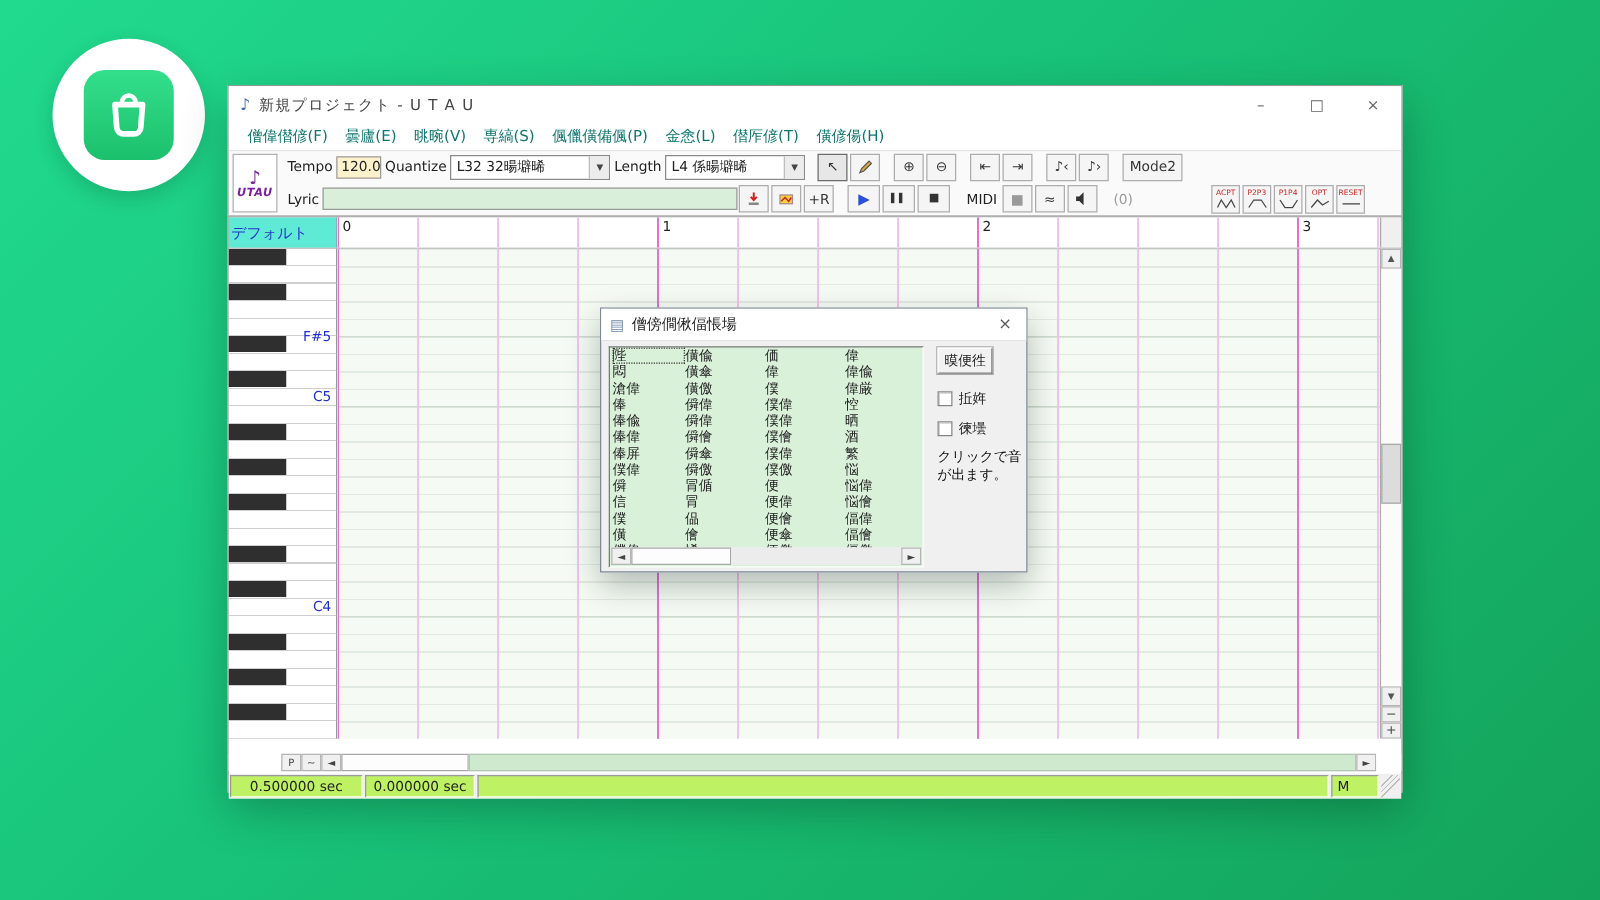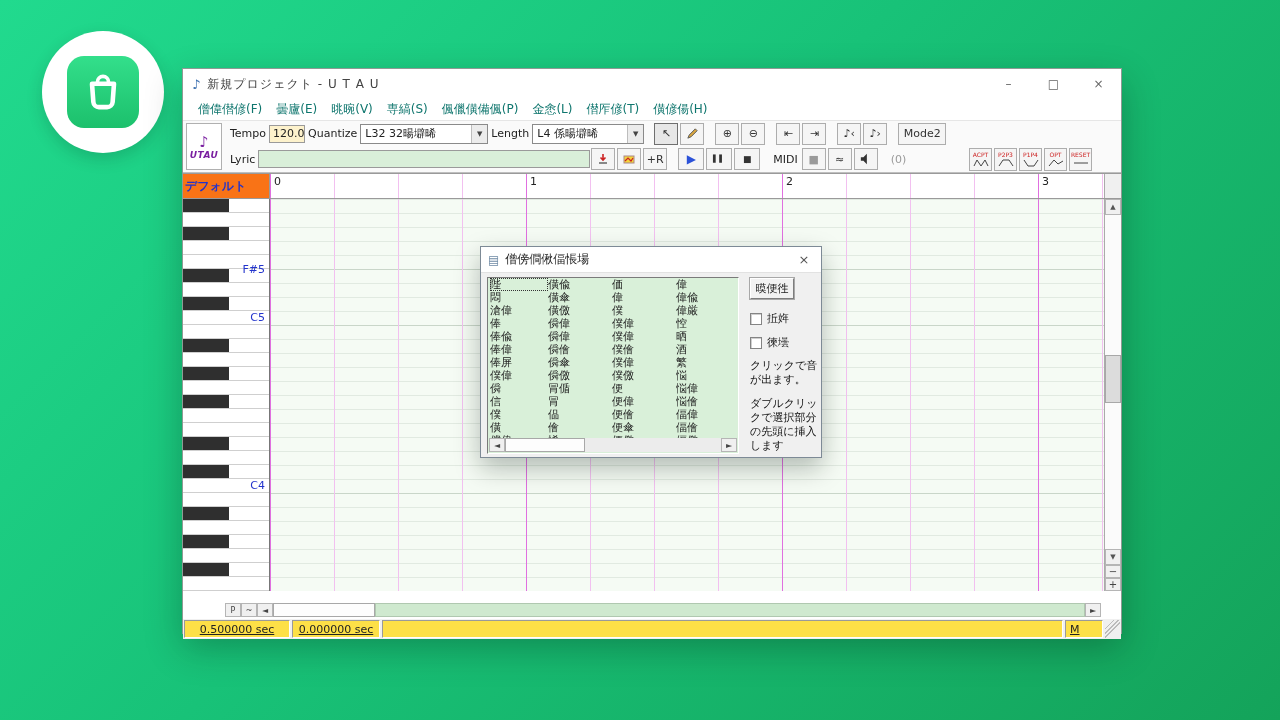--- a/index.html
+++ b/index.html
@@ -56,21 +56,21 @@
   .stop-glyph { font-size:9px; }
   .dim { color:#9a9a9a; }
   .preset-group { margin-left:auto; margin-right:28px; display:flex; }
   .preset { width:23px; height:23px; margin:0 1px; border:1px solid #adadad; background:#f5f5f5;
     display:flex; flex-direction:column; align-items:center; justify-content:center; }
   .preset .plabel { font-size:6px; line-height:7px; color:#c22; }
 
   
   .ruler-row { height:26px; display:flex; flex:0 0 auto; border-top:1px solid #9a9a9a; border-bottom:1px solid #9a9a9a; }
   .track-name { width:87px; border-right:1px solid #9a9a9a; color:#2233cc; font-size:12px;
-    display:flex; align-items:center; padding-left:2px; background:#f97316;font-weight:bold; }
+    display:flex; align-items:center; padding-left:2px; background:#5eead4; }
   .ruler { flex:1; position:relative; background:#fff;
     background-image:
       repeating-linear-gradient(90deg,#e06fe0 0 1px,transparent 1px 256px),
       repeating-linear-gradient(90deg,#f2c0f0 0 1px,transparent 1px 64px); }
   .ruler .tick { position:absolute; top:1px; font-size:11px; color:#222; }
   .t0{left:4px;} .t1{left:260px;} .t2{left:516px;} .t3{left:772px;}
   .ruler-corner { width:17px; background:#f0f0f0; border-left:1px solid #aaa; }
 
   
   .roll { height:392px; display:flex; flex:0 0 auto; }
@@ -108,22 +108,22 @@
   .hscroll { height:14px; display:flex; flex:0 0 auto; background:#fff; }
   .h-spacer-l { width:42px; background:#fff; }
   .hbtn { width:16px; border:1px solid #b5b5b5; background:#f0f0f0; display:flex; align-items:center;
     justify-content:center; font-size:8px; color:#444; }
   .hthumb { width:102px; background:#fdfdfd; border:1px solid #a8a8a8; }
   .htrack { flex:1; background:#cfe9cf; border:1px solid #b0c8b0; }
   .h-spacer-r { width:20px; background:#fff; }
 
   .statusbar { height:20px; margin-top:2px; display:flex; align-items:stretch; background:#f0f0f0;
     padding:1px 1px; gap:2px; flex:0 0 auto; }
-  .scell { border:1px solid; border-color:#9a9a9a #fff #fff #9a9a9a; background:#fde047;
-    font-size:11px; display:flex; align-items:center; justify-content:center; color:#222;text-decoration:underline; }
+  .scell { border:1px solid; border-color:#9a9a9a #fff #fff #9a9a9a; background:#bef264;
+    font-size:11px; display:flex; align-items:center; justify-content:center; color:#222; }
   .sc1 { width:106px; } .sc2 { width:88px; } .sc3 { flex:1; } 
   .sc4 { width:38px; justify-content:flex-start; padding-left:4px; }
   .grip { width:15px; background:
     linear-gradient(135deg,transparent 0 6px,#bbb 6px 7px,transparent 7px 9px,#bbb 9px 10px,transparent 10px 12px,#bbb 12px 13px,transparent 13px); }
 
   
   .dialog { position:absolute; left:480px; top:246px; width:342px; height:212px; background:#f0f0f0;
     border:1px solid #7d8a96; box-shadow:0 10px 24px rgba(0,20,10,.28); display:flex; flex-direction:column; }
   .dlg-title { height:26px; background:#fff; display:flex; align-items:center; padding:0 2px 0 7px;
     font-size:12px; border-bottom:1px solid #e2e2e2; flex:0 0 auto; }
@@ -447,18 +447,17 @@
         <div class="dlg-btn">暯便徃</div>
         <div class="cbrow">
           <span class="cbx"></span>
           <span>拞姩</span>
         </div>
         <div class="cbrow">
           <span class="cbx"></span>
           <span>徚壜</span>
         </div>
         <div class="hint hint1">クリックで音が出ます。</div>
-        <div class="hint hint2">ダブルクリックで選択部分の先頭に挿入します</div>
       </div>
     </div>
   </div>
 
 </div>
 
 </body></html>

